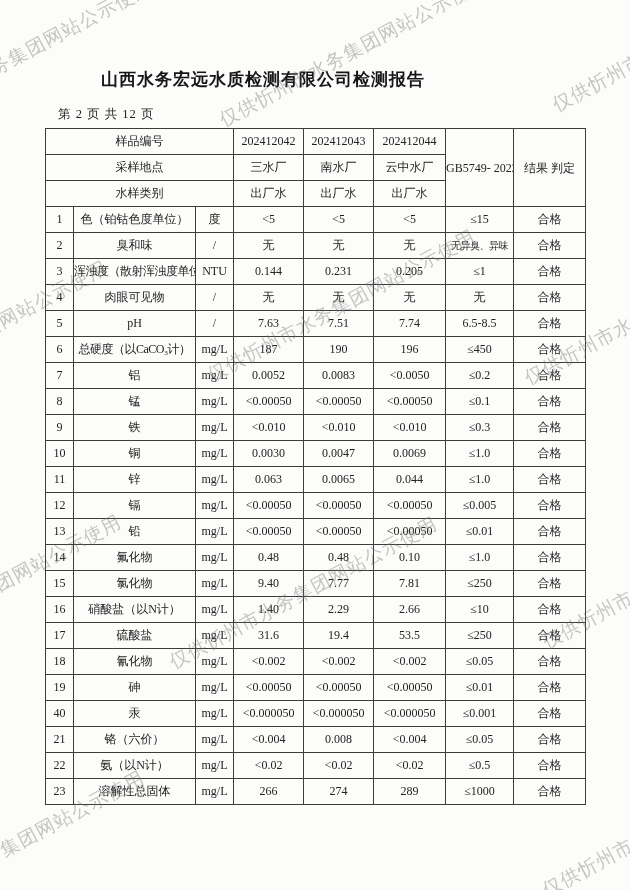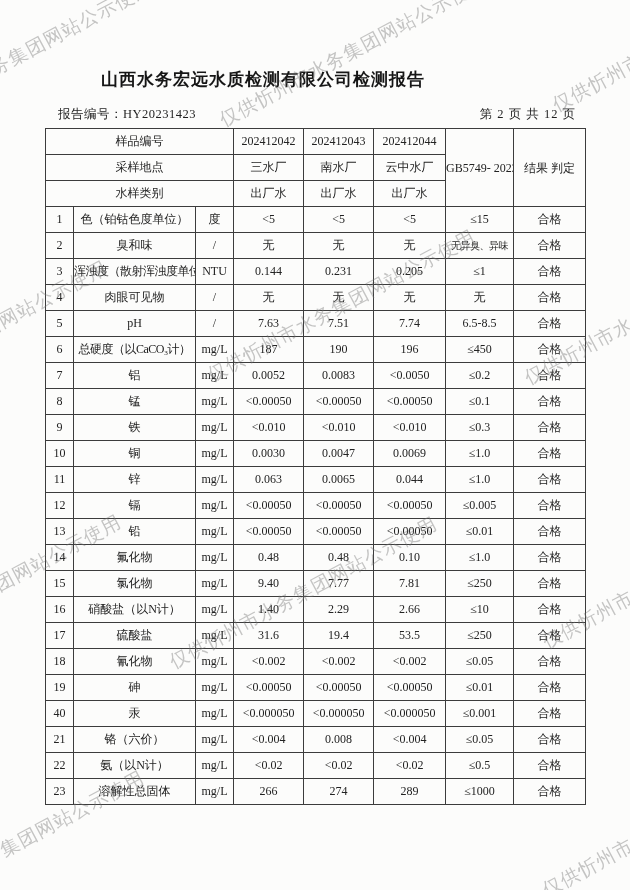--- a/index.html
+++ b/index.html
@@ -41,21 +41,20 @@
     color:rgba(112,112,112,0.40);
     transform-origin:0 0;transform:rotate(-28deg);
   }
 </style>
 </head>
 <body>
 
 <div class="page-title">山西水务宏远水质检测有限公司检测报告</div>
 
 <div class="meta-row">
-  <div class="meta-left"><span>报告编号：</span><span>HY20231423</span></div>
   <div class="meta-right">第 2 页 共 12 页</div>
 </div>
 
 <table class="report">
   <colgroup>
     <col style="width:28px">
       <col style="width:122px">
       <col style="width:38px">
     <col style="width:70px">
       <col style="width:70px">

